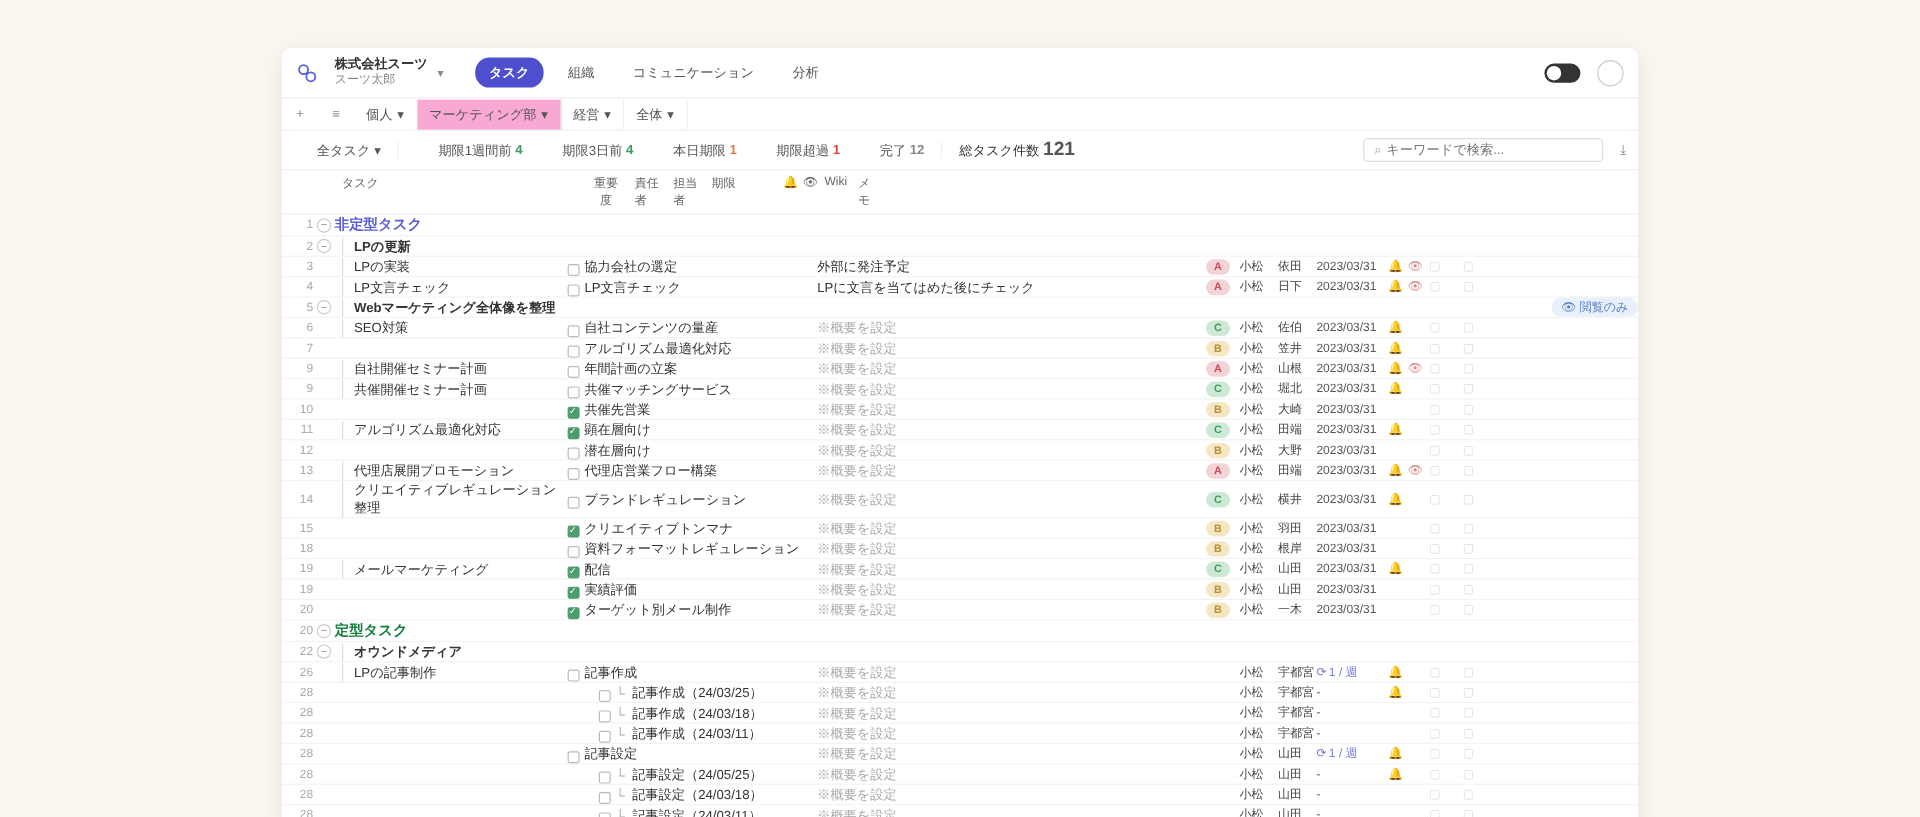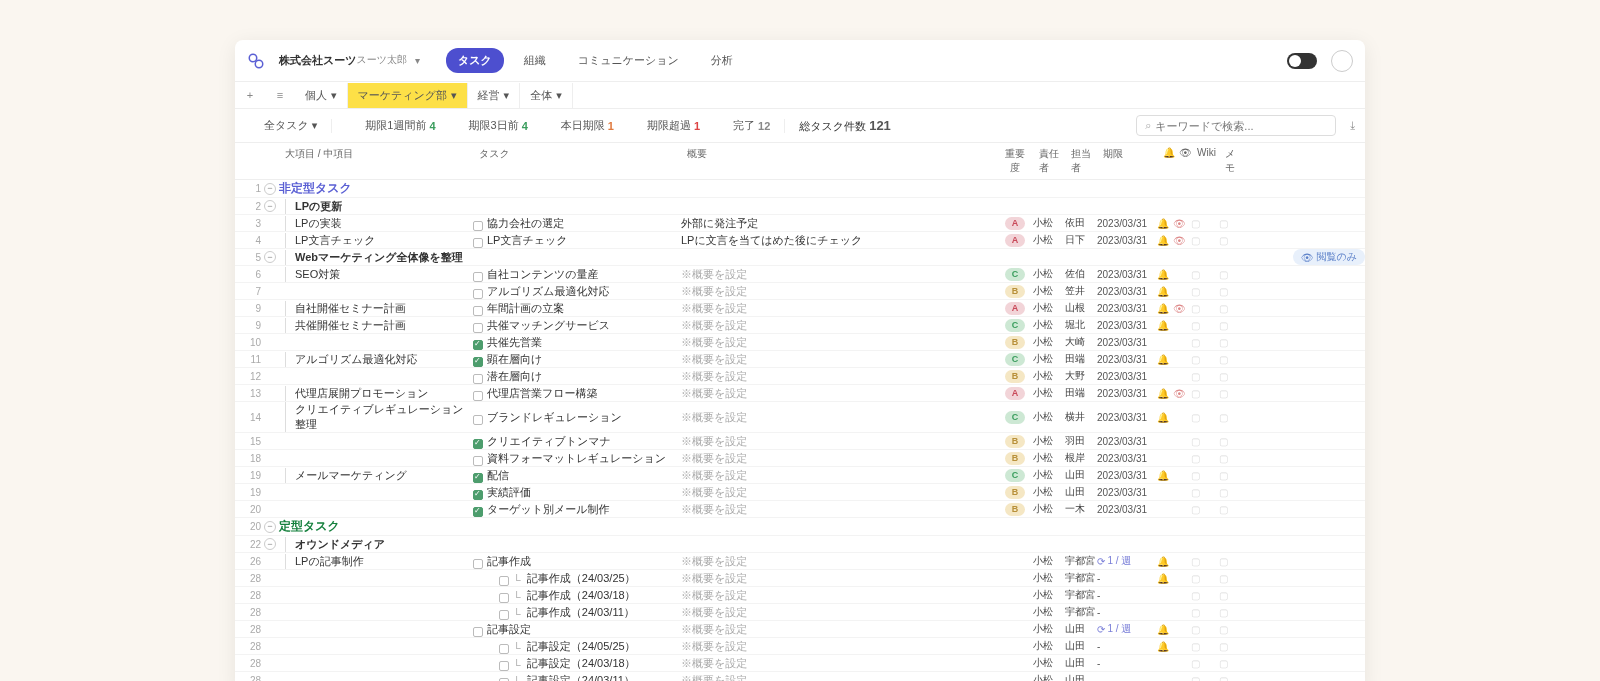--- a/index.html
+++ b/index.html
@@ -3,46 +3,46 @@
 <meta charset="utf-8">
 <style>
 * { margin:0; padding:0; box-sizing:border-box; font-family:-apple-system,BlinkMacSystemFont,"Segoe UI",sans-serif; }
 body { background:#faf6f0; padding:40px 0 0 0; display:flex; justify-content:center; }
 .app { width:1130px; background:#fff; border-radius:8px 8px 0 0; box-shadow:0 4px 20px rgba(0,0,0,0.08); overflow:hidden; font-size:11px; color:#333; }
 
 
 .topbar { display:flex; align-items:center; padding:8px 12px; gap:14px; border-bottom:1px solid #eee; }
 .logo { width:18px; height:18px; }
 .logo svg { width:100%; height:100%; }
-.org { display:flex; flex-direction:row; line-height:1.2; }
+.org { display:flex; flex-direction:column; line-height:1.2; }
 .org-name { font-weight:600; font-size:11px; }
 .org-user { font-size:10px; color:#888; }
 .chev { color:#888; font-size:10px; margin-left:-6px; }
 .nav { display:flex; gap:8px; margin-left:12px; }
 .nav-item { padding:5px 12px; border-radius:12px; font-size:11px; cursor:pointer; color:#555; }
 .nav-item.active { background:#4d4fcf; color:#fff; font-weight:600; }
 .spacer { flex:1; }
 .toggle { width:30px; height:16px; background:#333; border-radius:10px; position:relative; cursor:pointer; }
 .toggle::after { content:""; position:absolute; width:12px; height:12px; background:#fff; border-radius:50%; top:2px; left:2px; }
 .avatar { width:22px; height:22px; border:1px solid #ccc; border-radius:50%; }
 
 
 .bar2 { display:flex; align-items:center; border-bottom:1px solid #eee; font-size:11px; }
 .bar2 .ic { width:30px; display:flex; align-items:center; justify-content:center; color:#888; cursor:pointer; height:26px; }
 .bar2 .tab { padding:5px 10px; border-right:1px solid #eee; cursor:pointer; color:#555; display:flex; align-items:center; gap:4px; }
-.bar2 .tab.active { background:#fde047; }
+.bar2 .tab.active { background:#f9a8d4; }
 
 .bar3 { display:flex; align-items:center; padding:6px 10px; gap:14px; border-bottom:1px solid #eee; font-size:11px; }
 .filter { color:#555; cursor:pointer; display:flex; align-items:center; gap:3px;margin-left:19px; }
 .num-g { color:#3a9d5d; font-weight:600; }
 .num-o { color:#e07a3f; font-weight:600; }
 .num-r { color:#d44; font-weight:600; }
 .num-b { color:#888; font-weight:600; }
 .total { color:#333; }
-.total b { font-size:13px; color:#555; }
+.total b { font-size:16px; color:#555; }
 .search { margin-left:auto; border:1px solid #ddd; border-radius:4px; padding:3px 8px; display:flex; align-items:center; gap:4px; width:200px; color:#aaa; }
 .search input { border:none; outline:none; font-size:11px; flex:1; }
 .dl { color:#888; cursor:pointer; }
 
 
 .thead { display:flex; border-bottom:1px solid #eee; font-size:10px; color:#666; background:#fff; }
 .thead > div { padding:4px 6px; }
 .c-num { width:26px; text-align:right; color:#aaa; }
 .c-exp { width:18px; }
 .c-cat { width:194px; }
@@ -174,23 +174,21 @@
     <div class="search">
       <span>⌕</span>
       <input placeholder="キーワードで検索..." style="">
     </div>
     <div class="dl">⤓</div>
   </div>
 
   <div class="thead">
     <div class="c-num"></div>
       <div class="c-exp"></div>
-    <div class="c-cat">大項目 / 中項目</div>
     <div class="c-task">タスク</div>
-    <div class="c-desc">概要</div>
     <div class="c-imp">重要度</div>
     <div class="c-resp">責任者</div>
     <div class="c-assign">担当者</div>
     <div class="c-due">期限</div>
     <div class="c-bell">🔔</div>
     <div class="c-eye">👁</div>
     <div class="c-wiki">Wiki</div>
     <div class="c-memo">メモ</div>
   </div>
 

